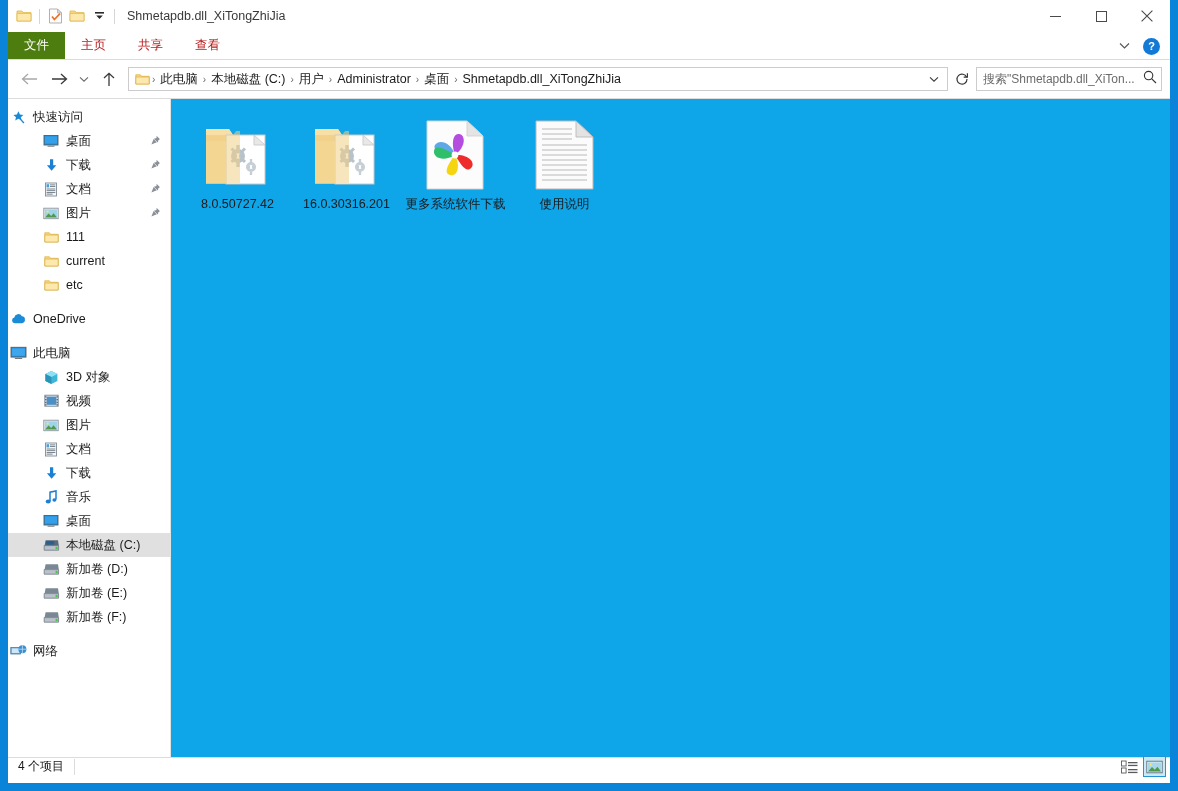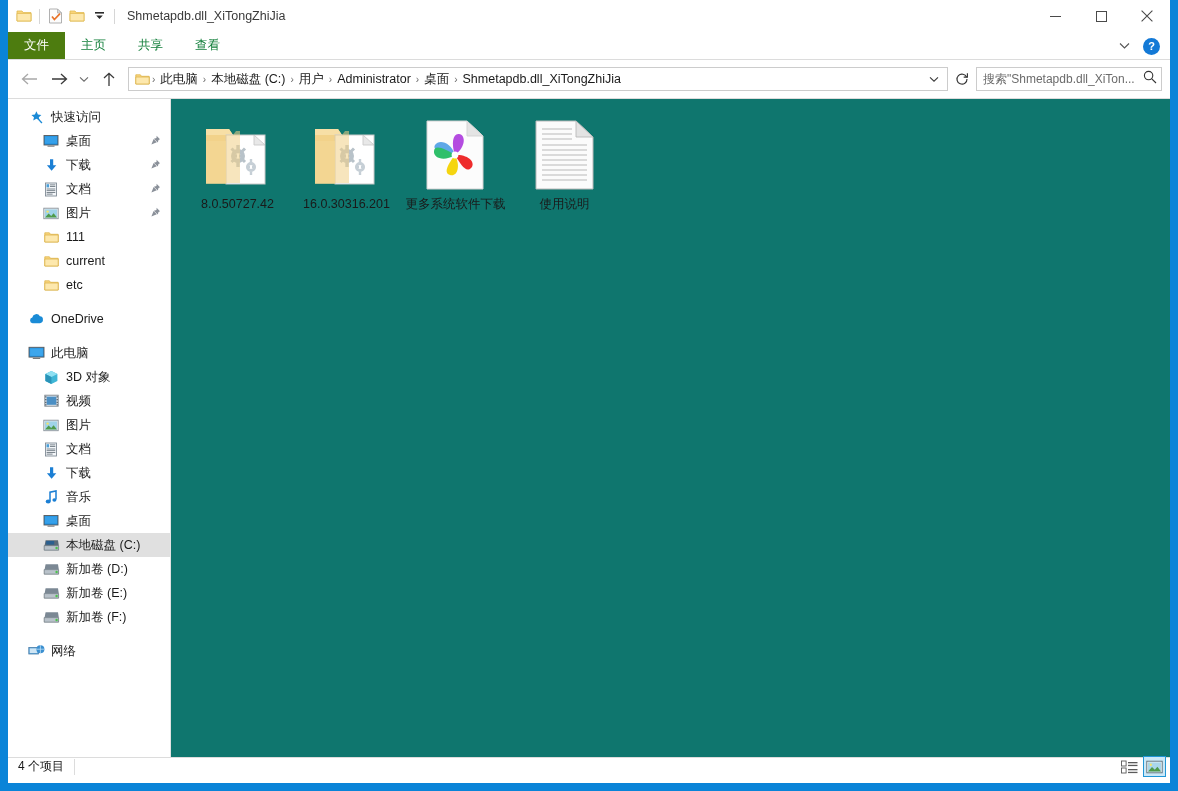--- a/index.html
+++ b/index.html
@@ -54,21 +54,21 @@
   .ribbon {
     height: 28px; min-height: 28px;
     background: #ffffff;
     display: flex; align-items: stretch;
     position: relative;
     border-bottom: 1px solid #dcdcdc;
   }
   .tab {
     padding: 0 16px;
     display: flex; align-items: center;
-    font-size: 12.5px; color: #15803d;
+    font-size: 12.5px; color: #b91c1c;
     white-space: nowrap;
   }
   .tab.active { background: #4d7c0f; color: #ffffff; }
   .ribbon-right {
     position: absolute; right: 4px; top: 0; height: 28px;
     display: flex; align-items: center; gap: 6px;
   }
   .chev-btn {
     width: 26px; height: 26px;
     display: flex; align-items: center; justify-content: center;
@@ -165,26 +165,26 @@
   .nav-ico {
     width: 20px; height: 20px;
     display: flex; align-items: center; justify-content: center;
     flex: 0 0 20px;
   }
   .nav-label { margin-left: 5px; }
   .pin {
     position: absolute; right: 9px; top: 6px;
     width: 11px; height: 11px;
   }
-  .lvl0 { padding-left: 18px; }
+  .lvl0 { }
   .lvl1 { padding-left: 33px; }
   .grp-gap { height: 10px; }
 
   .content {
-    flex: 1; background: #0f766e;
+    flex: 1; background: #0ea5e9;
     position: relative;
     padding: 12px 0 0 12px;
     overflow: hidden;
   }
   .grid { display: flex; flex-wrap: wrap; align-content: flex-start; }
   .item {
     width: 109px;
     padding: 4px 2px 4px 2px;
     display: flex; flex-direction: column; align-items: center;
     margin-right: 0px;

